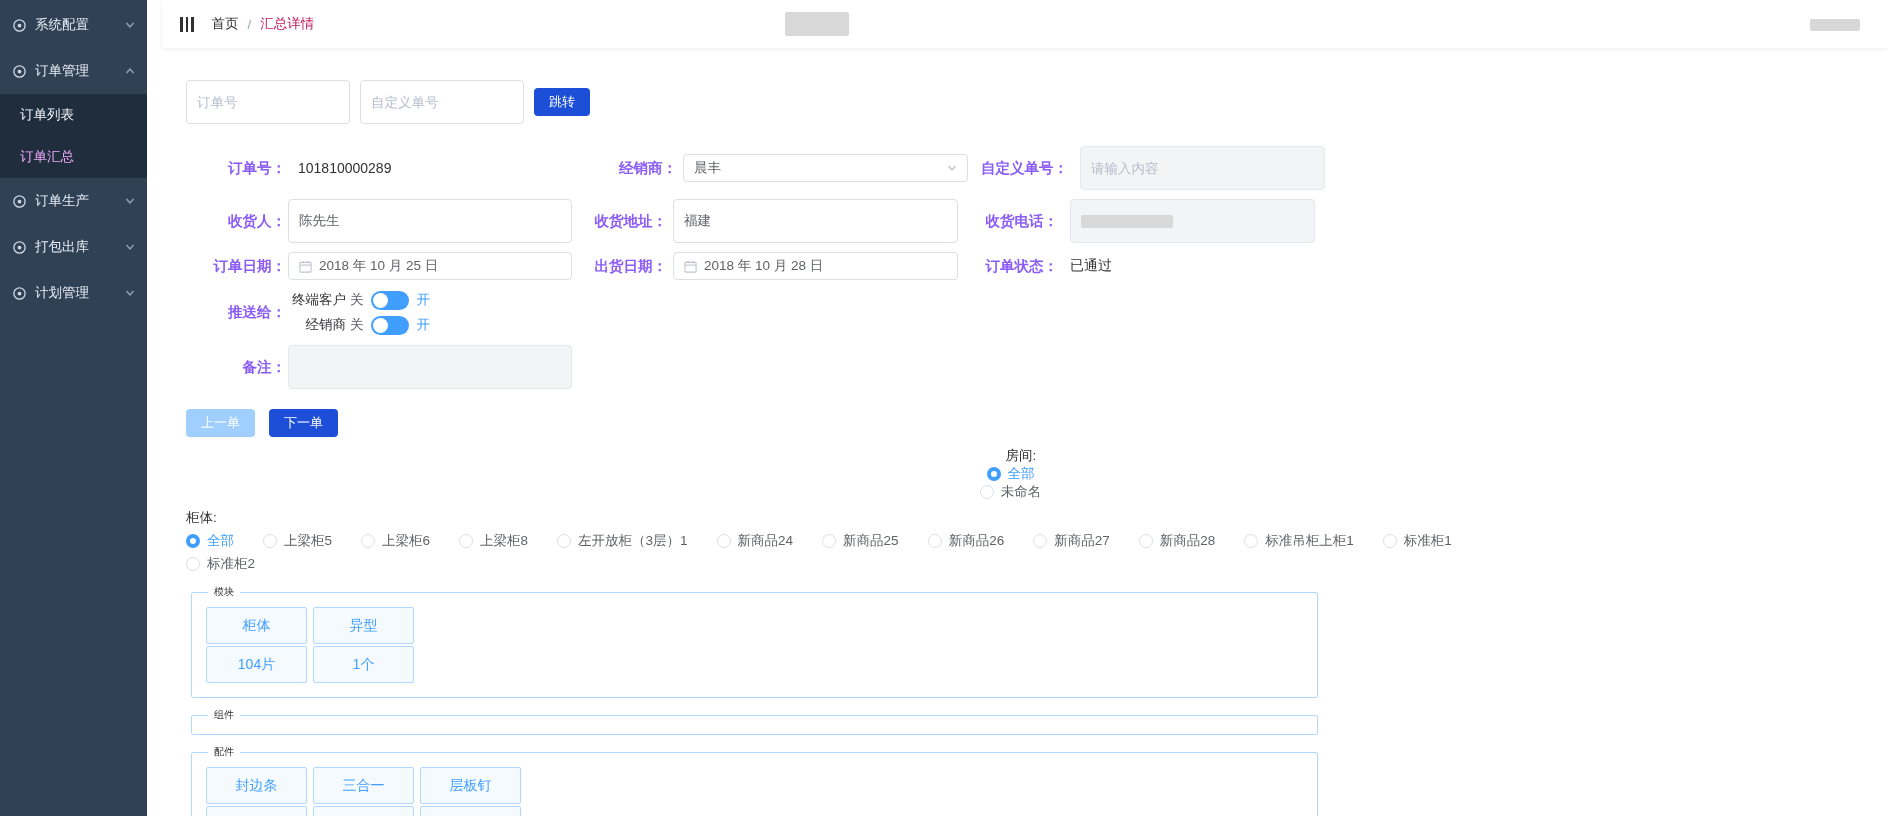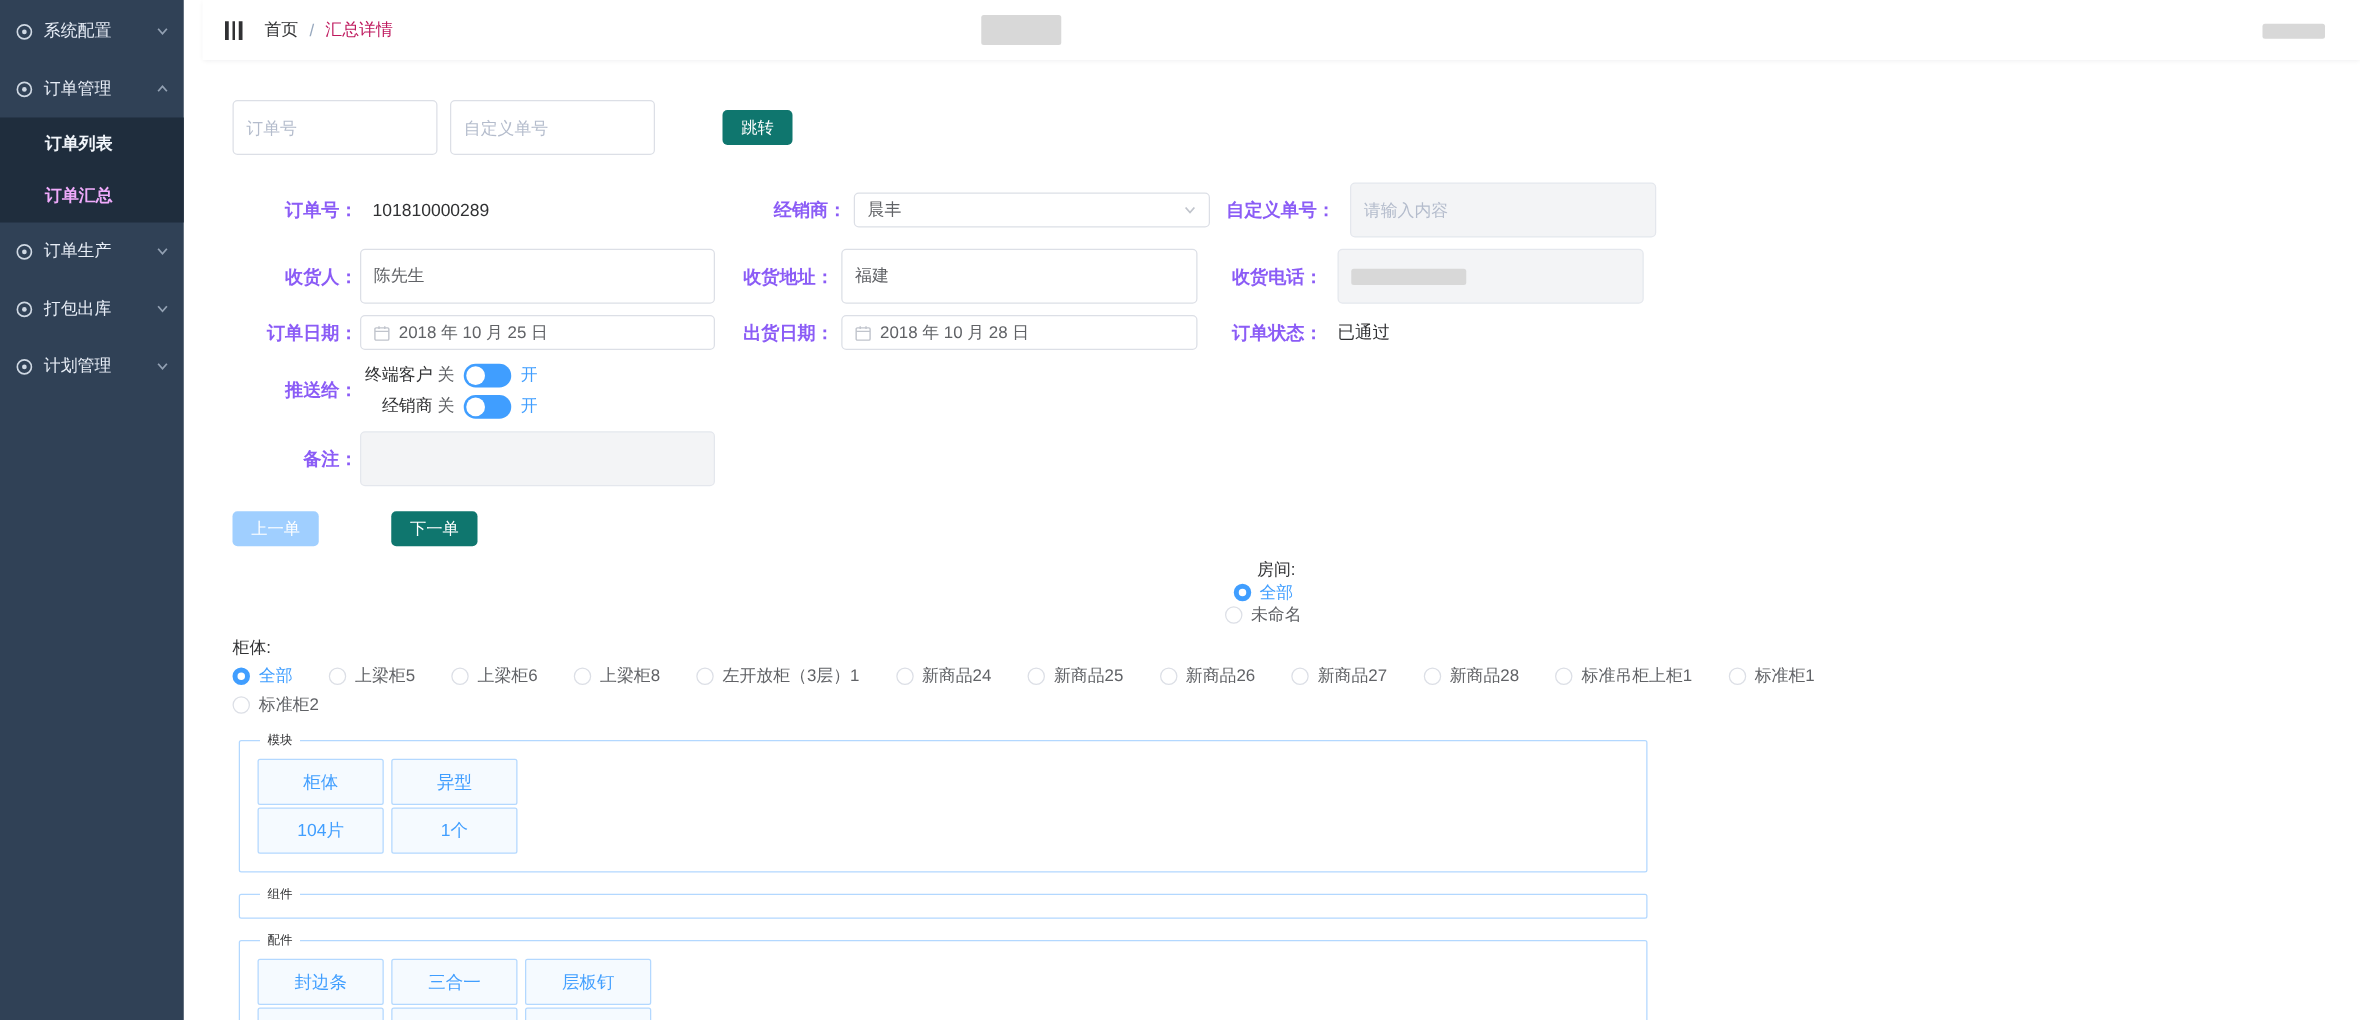--- a/index.html
+++ b/index.html
@@ -12,22 +12,22 @@
   .app { display:flex; width:1888px; height:816px;gap:15px; }
 
   
   .sidebar { width:147px; min-width:147px; height:816px; background:#304156; padding-top:2px; }
   .menu-item { height:46px; display:flex; align-items:center; gap:8px; padding:0 12px;
                color:#e8eef7; font-size:13.5px; cursor:pointer; }
   .micon { display:flex; align-items:center; color:#cfd8e3; }
   .chev { margin-left:auto; display:flex; align-items:center; color:#93a1b3; }
   .chev.up svg { transform:rotate(180deg); }
   .submenu { background:#1f2d3d; }
-  .sub-item { height:42px; display:flex; align-items:center; padding-left:36px;
-              color:#f2f6fb; font-weight:700; font-size:13.5px; cursor:pointer;text-align:center; }
+  .sub-item { height:42px; display:flex; align-items:center; padding-left:20px;
+              color:#f2f6fb; font-weight:400; font-size:13.5px; cursor:pointer;text-align:center; }
   .sub-item.active { color:#f0abfc; }
 
   
   .main { flex:1; display:flex; flex-direction:column; background:#fff; }
   .header { height:48px; background:#fff; display:flex; align-items:center;
             padding:0 18px; position:relative; box-shadow:0 1px 4px rgba(0,21,41,.08); z-index:2; }
   .hamburger { display:flex; gap:3px; margin-right:18px; cursor:pointer; }
   .hamburger i { display:block; width:2.5px; height:15px; background:#303133; }
   .crumb-home { color:#303133; font-size:13.5px; cursor:pointer; }
   .crumb-sep { color:#97a8be; margin:0 9px; font-size:13.5px; }
@@ -43,21 +43,21 @@
          font-size:13.5px; color:#606266; background:#fff; outline:none;
          font-family:inherit; }
   .inp::placeholder { color:#b4bccc; }
   .gray-bg { background:#f3f4f6; border-color:#e4e7ed; }
 
   .search-row { display:flex; align-items:center; margin-bottom:22px; }
   .search-row .inp { width:164px; margin-right:10px; }
 
   .btn { height:28px; border:none; border-radius:4px; color:#fff; font-size:13px;
          padding:0 15px; cursor:pointer; font-family:inherit; }
-  .btn-primary { background:#0f766e;margin-left:44px; }
+  .btn-primary { background:#1d4ed8; }
   .btn-light   { background:#a0cfff; }
 
   .frow { display:flex; align-items:center; margin-bottom:9px; }
   .flabel { width:100px; text-align:right; font-weight:700; font-size:14.5px;
             color:#8b5cf6; flex-shrink:0; }
   .flabel.l2 { width:95px; }
   .flabel.l3 { width:100px; margin-left:0; }
   .gap2 { margin-left:2px; } .gap6 { margin-left:6px; } .gap12 { margin-left:12px; }
   .w284 { width:284px; } .w285 { width:285px; } .w245 { width:245px; }
   .static-val { font-size:14px; color:#303133; margin-left:12px; }

